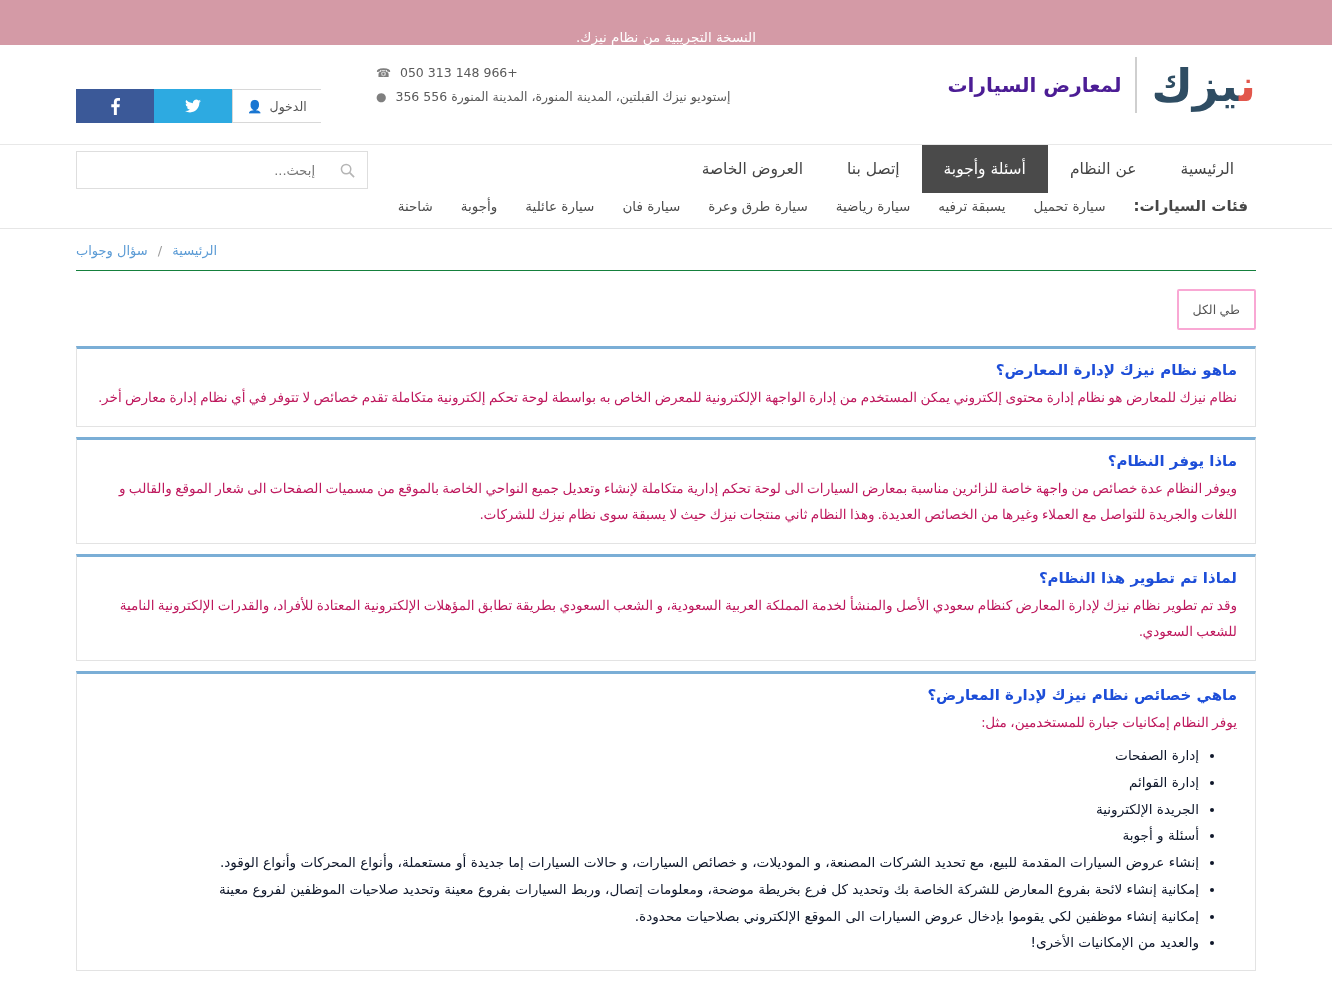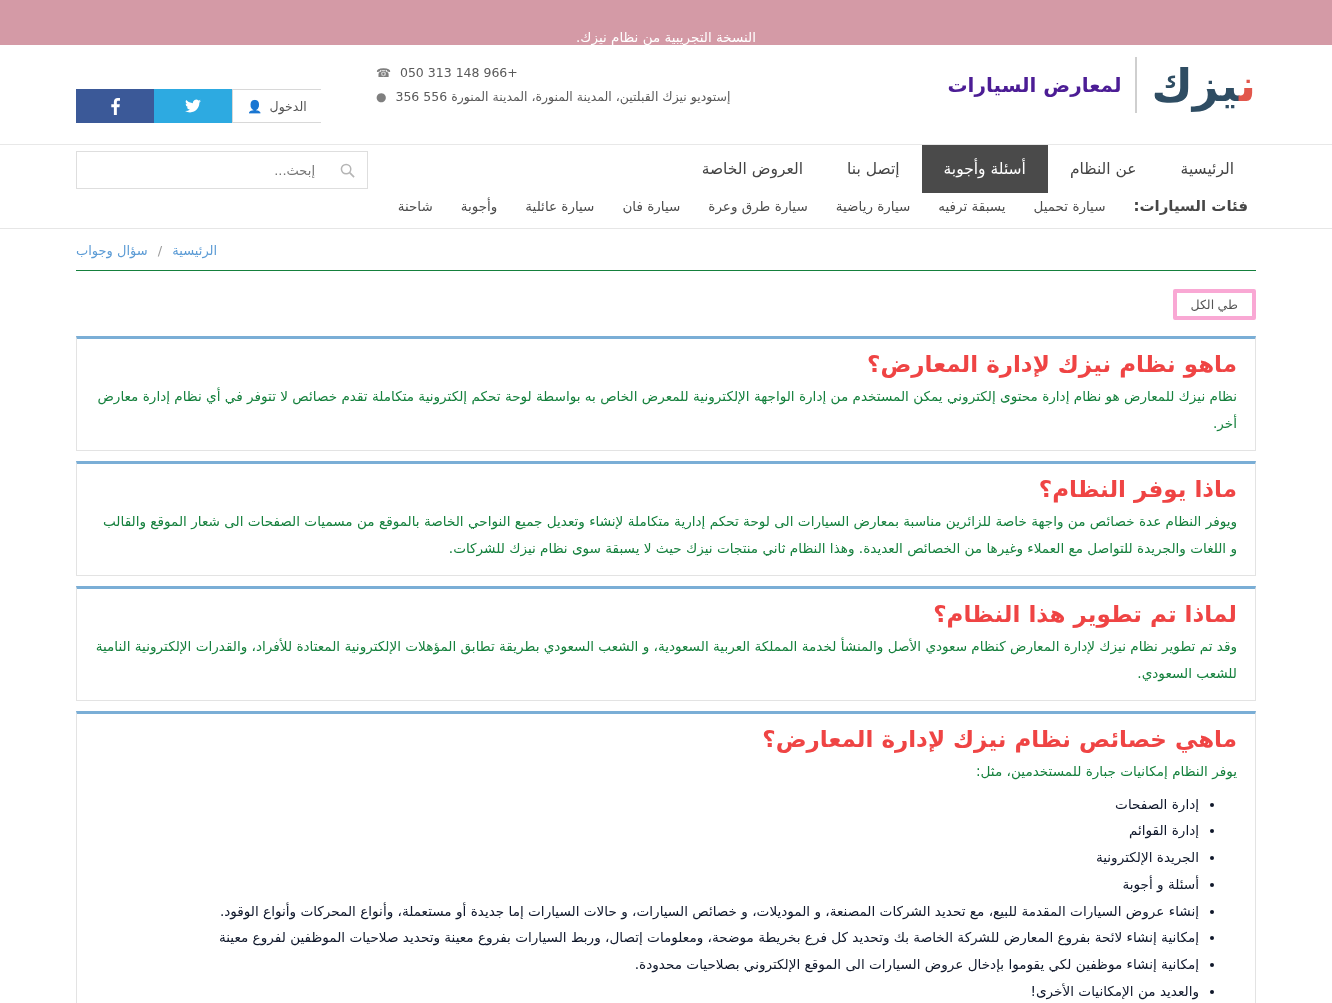--- a/index.html
+++ b/index.html
@@ -209,50 +209,51 @@
 
   
   .content {
     width: 1180px;
     margin: 0 auto;
     padding-top: 18px;
   }
   .collapse-all {
     display: inline-flex;
     align-items: center;
-    height: 31px;
+    height: 41px;
     padding: 0 14px;
-    border: 4px solid #f9a8d4;
+    border: 2px solid #f9a8d4;
     background: #fff;
     color: #555;
     font-size: 12.5px;
     cursor: pointer;
     border-radius: 2px;
   }
 
   .faq-list { margin-top: 16px; }
   .faq-item {
     border: 1px solid #e3e3e3;
     border-top: 3px solid #7aaed6;
     background: #fff;
     margin-bottom: 10px;
     padding: 12px 18px 14px 18px;
   }
   .faq-q {
-    font-size: 23px;
-    color: #ef4444;
+    font-size: 15px;
+    color: #1d4ed8;
     font-weight: bold;
     margin: 0 0 6px 0;
     cursor: pointer;
   }
   .faq-a {
     font-size: 13.6px;
-    color: #15803d;
+    color: #be185d;
     line-height: 1.95;
     margin: 0;
+    font-family: Liberation Serif, serif;
   }
   .faq-ul {
     margin: 6px 18px 0 0;
     padding: 0 20px 0 0;
     list-style: disc;
   }
   .faq-ul li {
     font-size: 13.6px;
     color: #0f172a;
     line-height: 1.97;

